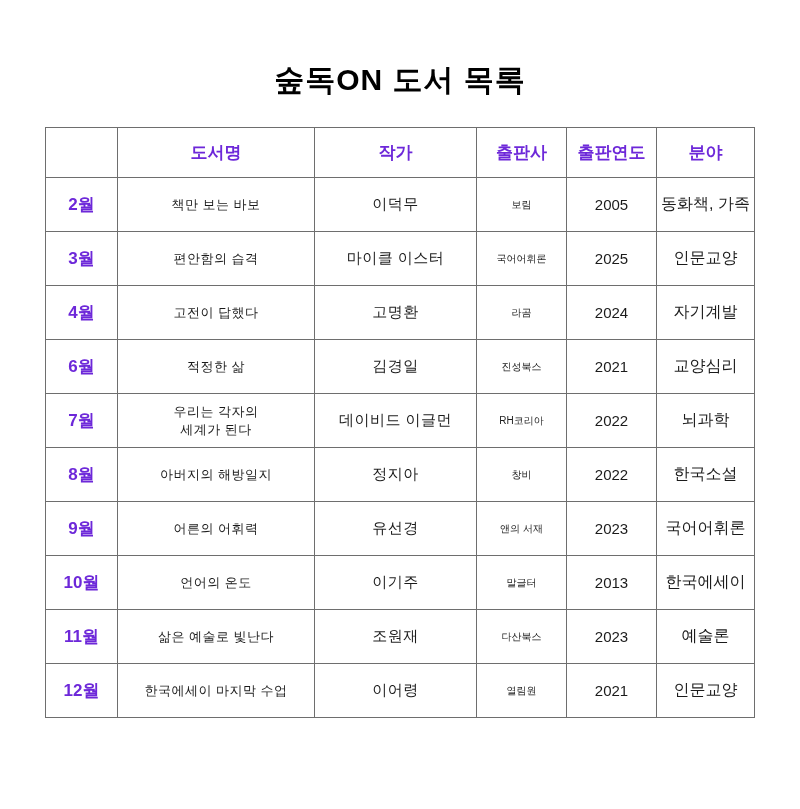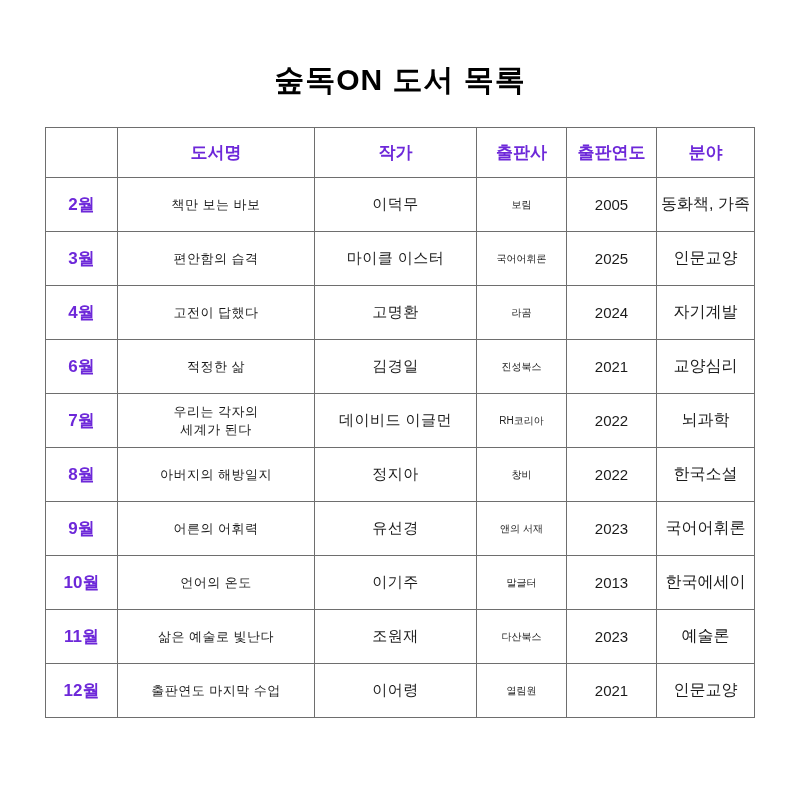--- a/index.html
+++ b/index.html
@@ -156,21 +156,21 @@
     <td class="cell-month">11월</td>
     <td class="cell-book">삶은 예술로 빛난다</td>
     <td class="cell-author">조원재</td>
     <td class="cell-publisher">다산북스</td>
     <td class="cell-year">2023</td>
     <td class="cell-category">예술론</td>
   </tr>
 
   <tr>
     <td class="cell-month">12월</td>
-    <td class="cell-book">출판연도 마지막 수업</td>
+    <td class="cell-book">한국에세이 마지막 수업</td>
     <td class="cell-author">이어령</td>
     <td class="cell-publisher">열림원</td>
     <td class="cell-year">2021</td>
     <td class="cell-category">인문교양</td>
   </tr>
 </tbody>
   </table>
 </div>
 
 </body></html>

